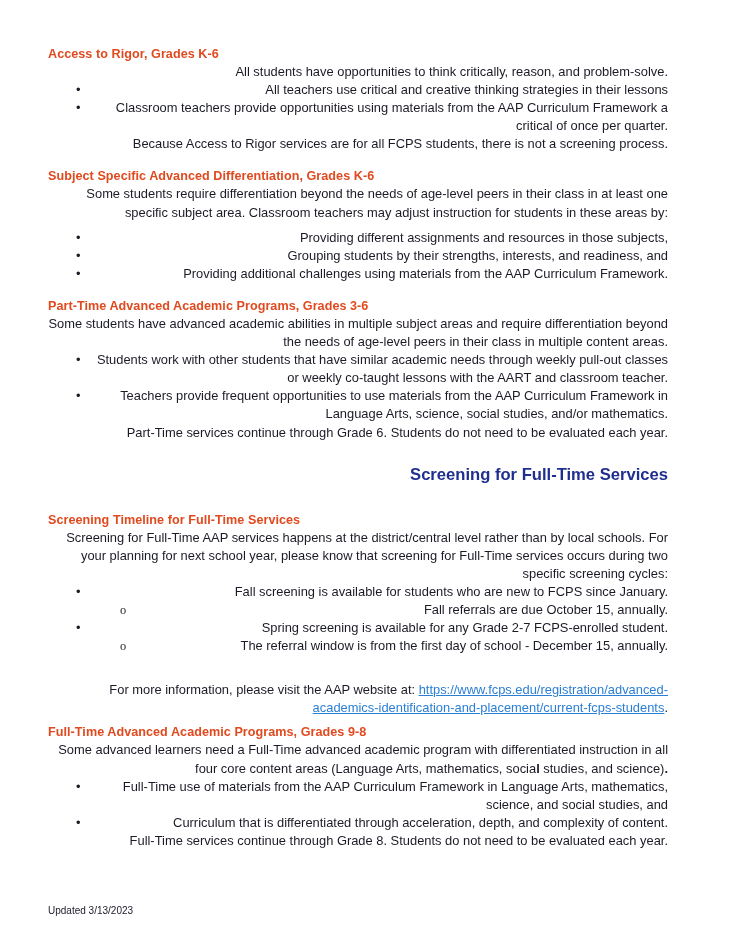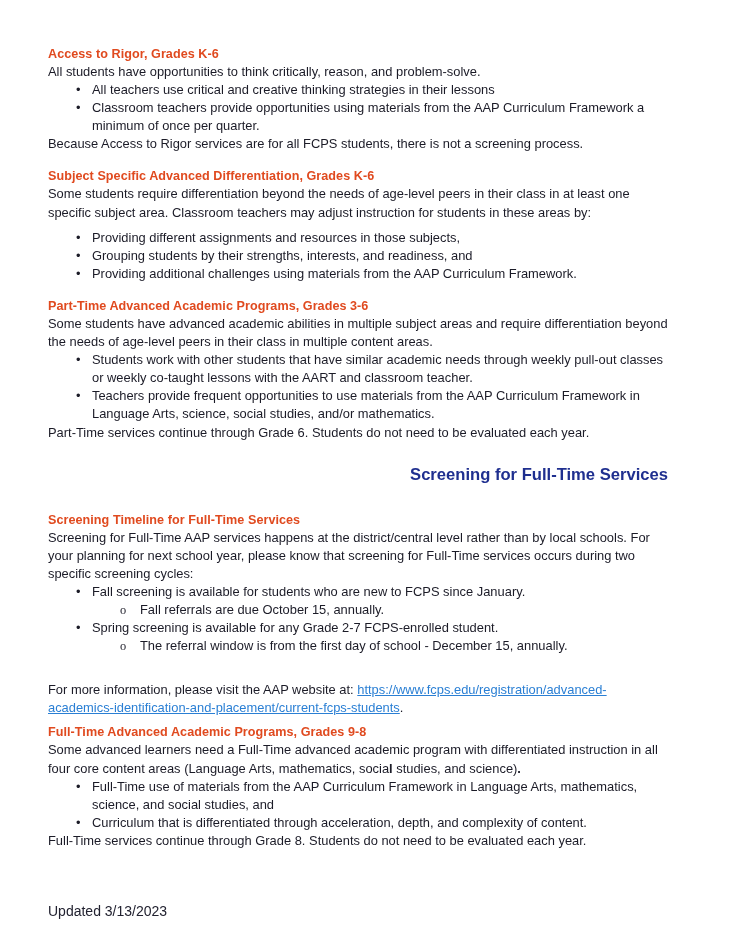--- a/index.html
+++ b/index.html
@@ -38,20 +38,21 @@
     font-size: 16.6px;
     line-height: 22px;
     text-align: right;
     margin: 0;
   }
   p.body, li {
     font-size: 12.9px;
     line-height: 18.1px;
     margin: 0;
     color: #1b1b27;
+    text-align: right;
   }
   ul.bullets {
     list-style: none;
     margin: 0;
     padding: 0;
   }
   ul.bullets > li {
     position: relative;
     padding-left: 44px;
     margin: 0;
@@ -86,37 +87,37 @@
     text-decoration: underline;
   }
   .spacer-sm { height: 7px; }
   .spacer-md { height: 15px; }
   .spacer-lg { height: 22px; }
   .spacer-xl { height: 26px; }
   .footer {
     position: absolute;
     left: 48px;
     bottom: 32px;
-    font-size: 14px;
+    font-size: 10px;
     line-height: 14px;
     color: #222230;
   }
   .bold-l { font-weight: bold; }
 </style>
 </head>
 <body>
 
 <div class="page">
 
   <div class="section">
     <div class="h-orange">Access to Rigor, Grades K-6</div>
     <p class="body">All students have opportunities to think critically, reason, and problem-solve.</p>
     <ul class="bullets">
       <li><span class="marker">•</span><span>All teachers use critical and creative thinking strategies in their lessons</span></li>
-      <li><span class="marker">•</span><span>Classroom teachers provide opportunities using materials from the AAP Curriculum Framework a minimum of once per quarter.</span></li>
+      <li><span class="marker">•</span><span>Classroom teachers provide opportunities using materials from the AAP Curriculum Framework a critical of once per quarter.</span></li>
     </ul>
     <p class="body">Because Access to Rigor services are for all FCPS students, there is not a screening process.</p>
   </div>
 
   <div class="spacer-md"></div>
 
   <div class="section">
     <div class="h-orange">Subject Specific Advanced Differentiation, Grades K-6</div>
     <p class="body">Some students require differentiation beyond the needs of age-level peers in their class in at least one specific subject area. Classroom teachers may adjust instruction for students in these areas by:</p>
     <div class="spacer-sm"></div>

